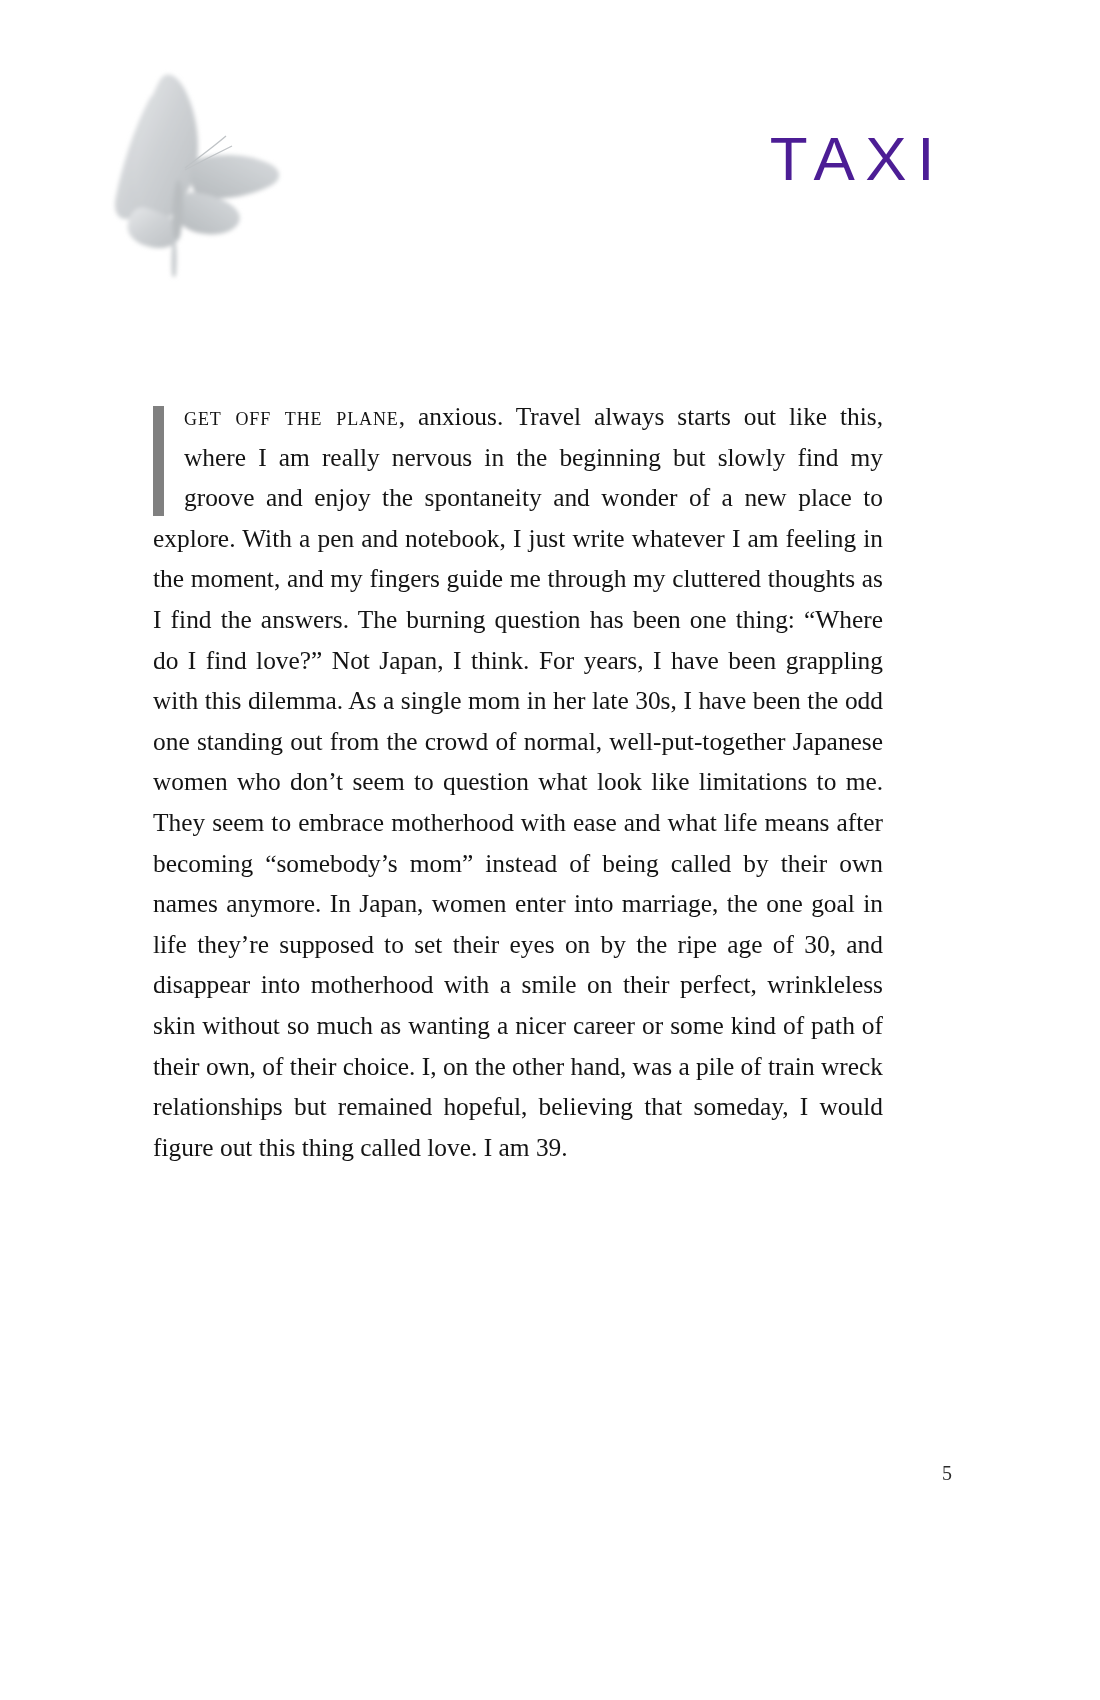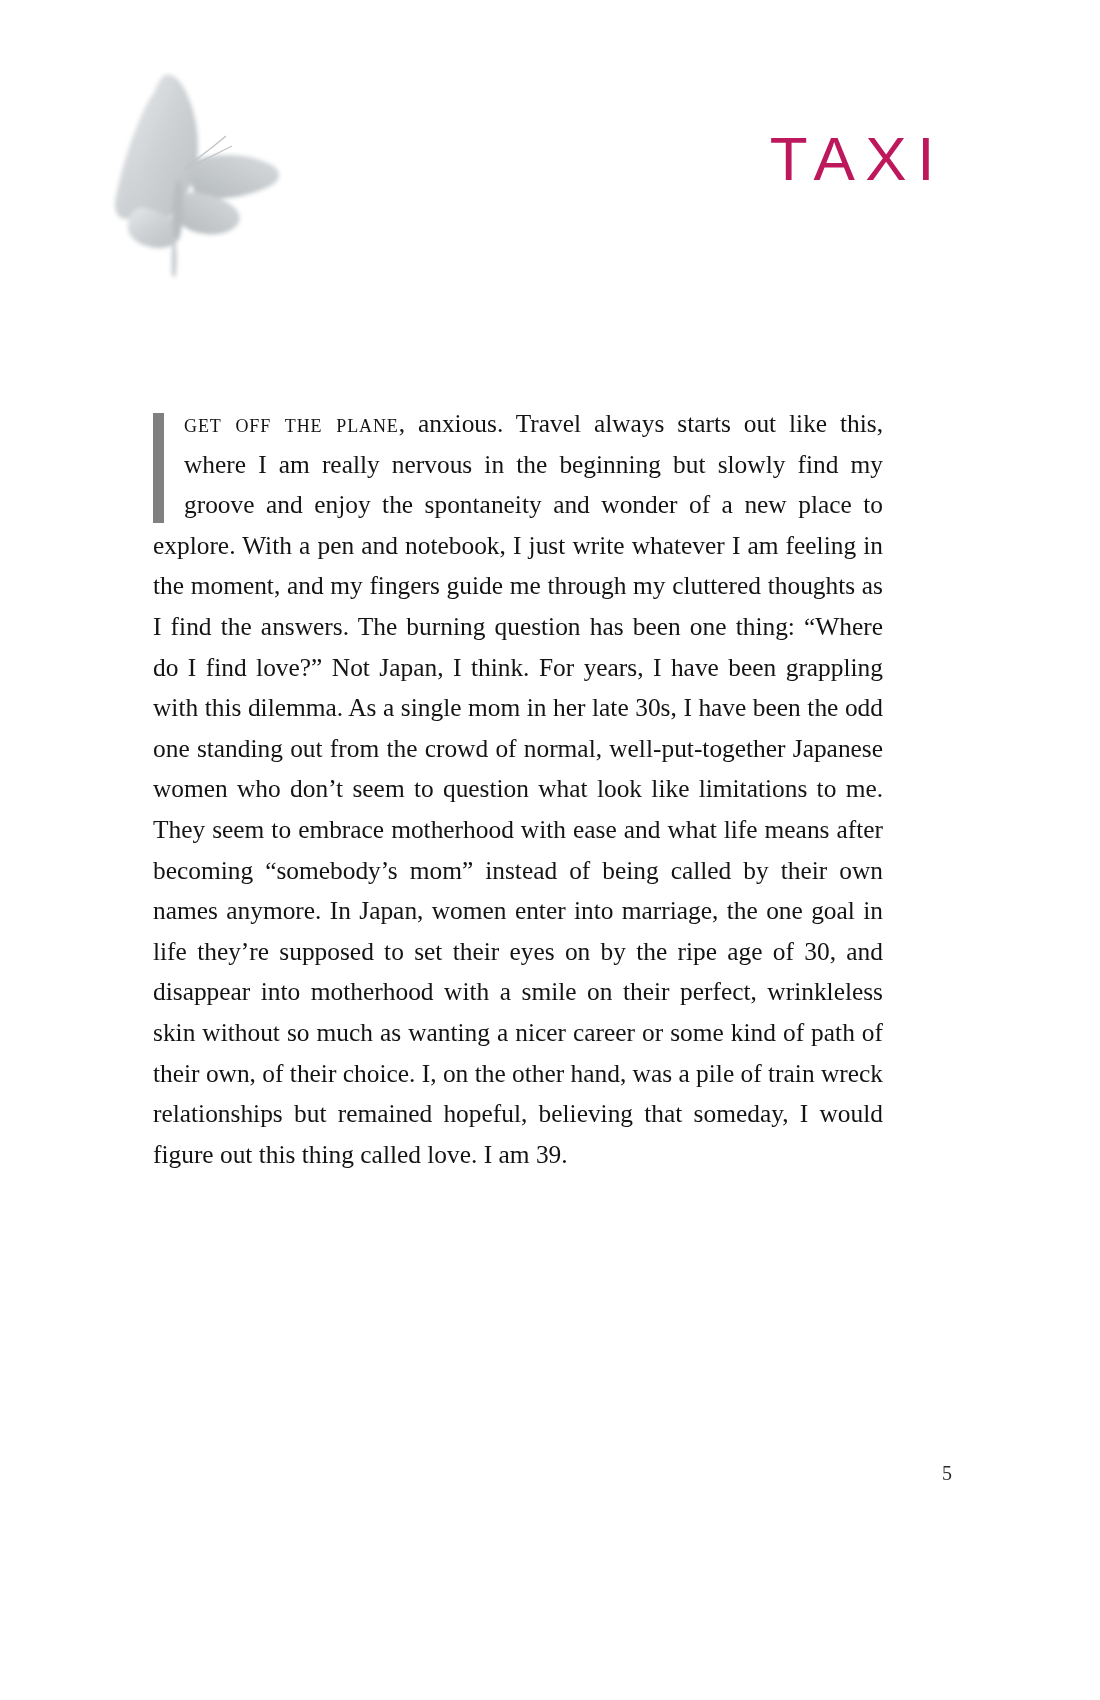--- a/index.html
+++ b/index.html
@@ -36,21 +36,21 @@
 
   
   .chapter-title {
     position: absolute;
     right: 155px;
     top: 128px;
     font-family: "Liberation Sans", sans-serif;
     font-weight: 300;
     font-size: 62px;
     letter-spacing: 0.17em;
-    color: #be185d;
+    color: #4c1d95;
     line-height: 1;
     white-space: nowrap;
   }
 
   
   .body-block {
     position: absolute;
     left: 153px;
     top: 396px;
     width: 730px;
@@ -62,21 +62,20 @@
     line-height: 40.6px;
     text-align: justify;
     text-justify: inter-word;
     hyphens: none;
     color: #141414;
   }
 
   
   .para-opening {
     position: relative;
-    margin-top: 7px;
   }
 
   .dropbar {
     float: left;
     width: 11px;
     height: 110px;
     background: #808080;
     margin: 10px 20px 0 0;
     shape-outside: inset(0);
   }

